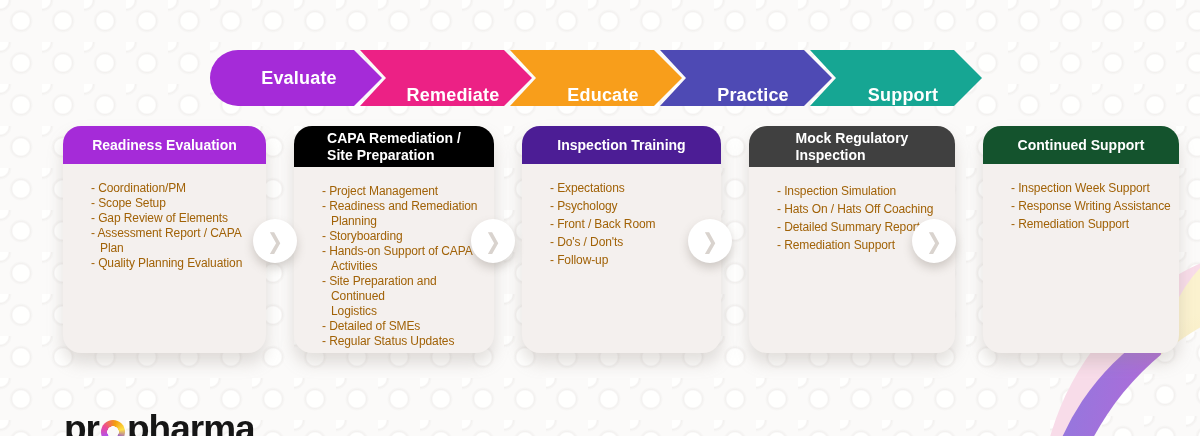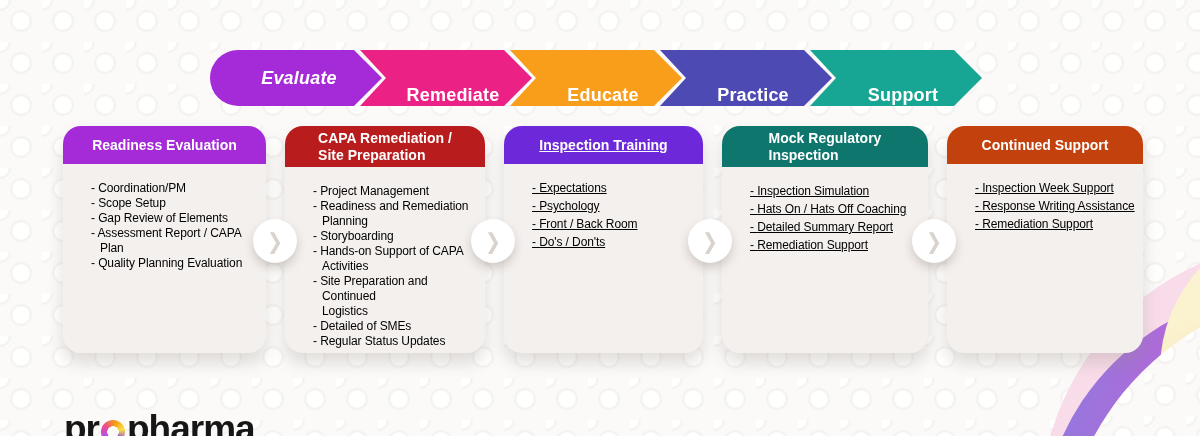--- a/index.html
+++ b/index.html
@@ -29,43 +29,43 @@
                  background:linear-gradient(155deg,#FBF2CF 25%,#ECDA98 85%); }
   .decor-white { left:1060px; top:290px; width:560px; height:560px; z-index:1; }
   
   .banner { position:absolute; left:210px; top:50px; display:flex; z-index:3; }
   .seg {
     width:172px; height:56px; display:flex; align-items:center; justify-content:center;
     padding-left:14px; color:#ffffff; font-size:18px; font-weight:bold; letter-spacing:0.2px;
     clip-path: path("M0 0 H144 L172 28 L144 56 H0 L26 28 Z");
   }
   .seg + .seg { margin-left:-22px;align-items:flex-end; }
-  .seg.first { clip-path: path("M28 0 H144 L172 28 L144 56 H28 A28 28 0 0 1 28 0 Z"); padding-left:6px;font-style:italic; }
+  .seg.first { clip-path: path("M28 0 H144 L172 28 L144 56 H28 A28 28 0 0 1 28 0 Z"); padding-left:6px; }
   
-  .cards { position:absolute; left:63px; top:126px; display:flex; gap:19px; z-index:2; }
+  .cards { position:absolute; left:63px; top:126px; display:flex; gap:28px; z-index:2; }
   .card {
     height:227px; border-radius:18px; background:#F4F0EE;
     box-shadow:0 10px 16px rgba(150,140,132,0.28);
     overflow:hidden; display:flex; flex-direction:column;
   }
   .w1{width:203px} .w2{width:200px} .w3{width:199px} .w4{width:206px} .w5{width:196px}
   .card-header {
     min-height:38px; display:flex; align-items:center; justify-content:center;
     padding:4px 10px; color:#ffffff; font-size:14px; font-weight:bold; line-height:1.18;
   }
   .card-header span { white-space:pre-line; text-align:left; }
   .card ul {
     list-style:none; margin:17px 0 0 0; padding:0 6px 0 28px;
-    color:#000000; font-size:12px; letter-spacing:-0.1px;
+    color:#a16207; font-size:12px; letter-spacing:-0.1px;
   }
   .card ul li { white-space:pre-line; padding-left:9px; text-indent:-9px; }
   .card ul li::before { content:"- "; }
   ul.tight { line-height:15px; }
   ul.loose { line-height:15px; }
-  ul.loose li { margin-bottom:3px;text-decoration:underline; }
+  ul.loose li { margin-bottom:3px; }
   
   .connector {
     position:absolute; top:219px; width:44px; height:44px; border-radius:50%;
     background:#ffffff; box-shadow:0 5px 10px rgba(120,110,100,0.30);
     display:flex; align-items:center; justify-content:center; z-index:4;
   }
   .connector .chev { color:#D9D3CE; font-size:19px; font-weight:bold; transform:scaleY(1.15); }
   .cx1{left:253px} .cx2{left:471px} .cx3{left:688px} .cx4{left:912px}
   
   .logo {
@@ -115,62 +115,63 @@
       <ul class="tight">
           <li>Coordination/PM</li>
           <li>Scope Setup</li>
           <li>Gap Review of Elements</li>
           <li>Assessment Report / CAPA
 Plan</li>
           <li>Quality Planning Evaluation</li>
         </ul>
     </div>
     <div class="card w2">
-      <div class="card-header" style="background: #b91c1c;">
+      <div class="card-header" style="background: #000000;">
         <span>CAPA Remediation /
 Site Preparation</span>
       </div>
       <ul class="tight">
           <li>Project Management</li>
           <li>Readiness and Remediation
 Planning</li>
           <li>Storyboarding</li>
           <li>Hands-on Support of CAPA
 Activities</li>
           <li>Site Preparation and Continued
 Logistics</li>
           <li>Detailed of SMEs</li>
           <li>Regular Status Updates</li>
         </ul>
     </div>
     <div class="card w3">
-      <div class="card-header" style="background: #6d28d9; text-decoration: underline;">
+      <div class="card-header" style="background: #4c1d95;">
         <span>Inspection Training</span>
       </div>
       <ul class="loose">
           <li>Expectations</li>
           <li>Psychology</li>
           <li>Front / Back Room</li>
           <li>Do's / Don'ts</li>
+          <li>Follow-up</li>
         </ul>
     </div>
     <div class="card w4">
-      <div class="card-header" style="background: #0f766e;">
+      <div class="card-header" style="background: #404040;">
         <span>Mock Regulatory
 Inspection</span>
       </div>
       <ul class="loose">
           <li>Inspection Simulation</li>
           <li>Hats On / Hats Off Coaching</li>
           <li>Detailed Summary Report</li>
           <li>Remediation Support</li>
         </ul>
     </div>
     <div class="card w5">
-      <div class="card-header" style="background: #c2410c;">
+      <div class="card-header" style="background: #14532d;">
         <span>Continued Support</span>
       </div>
       <ul class="loose">
           <li>Inspection Week Support</li>
           <li>Response Writing Assistance</li>
           <li>Remediation Support</li>
         </ul>
     </div>
   </div>
 

